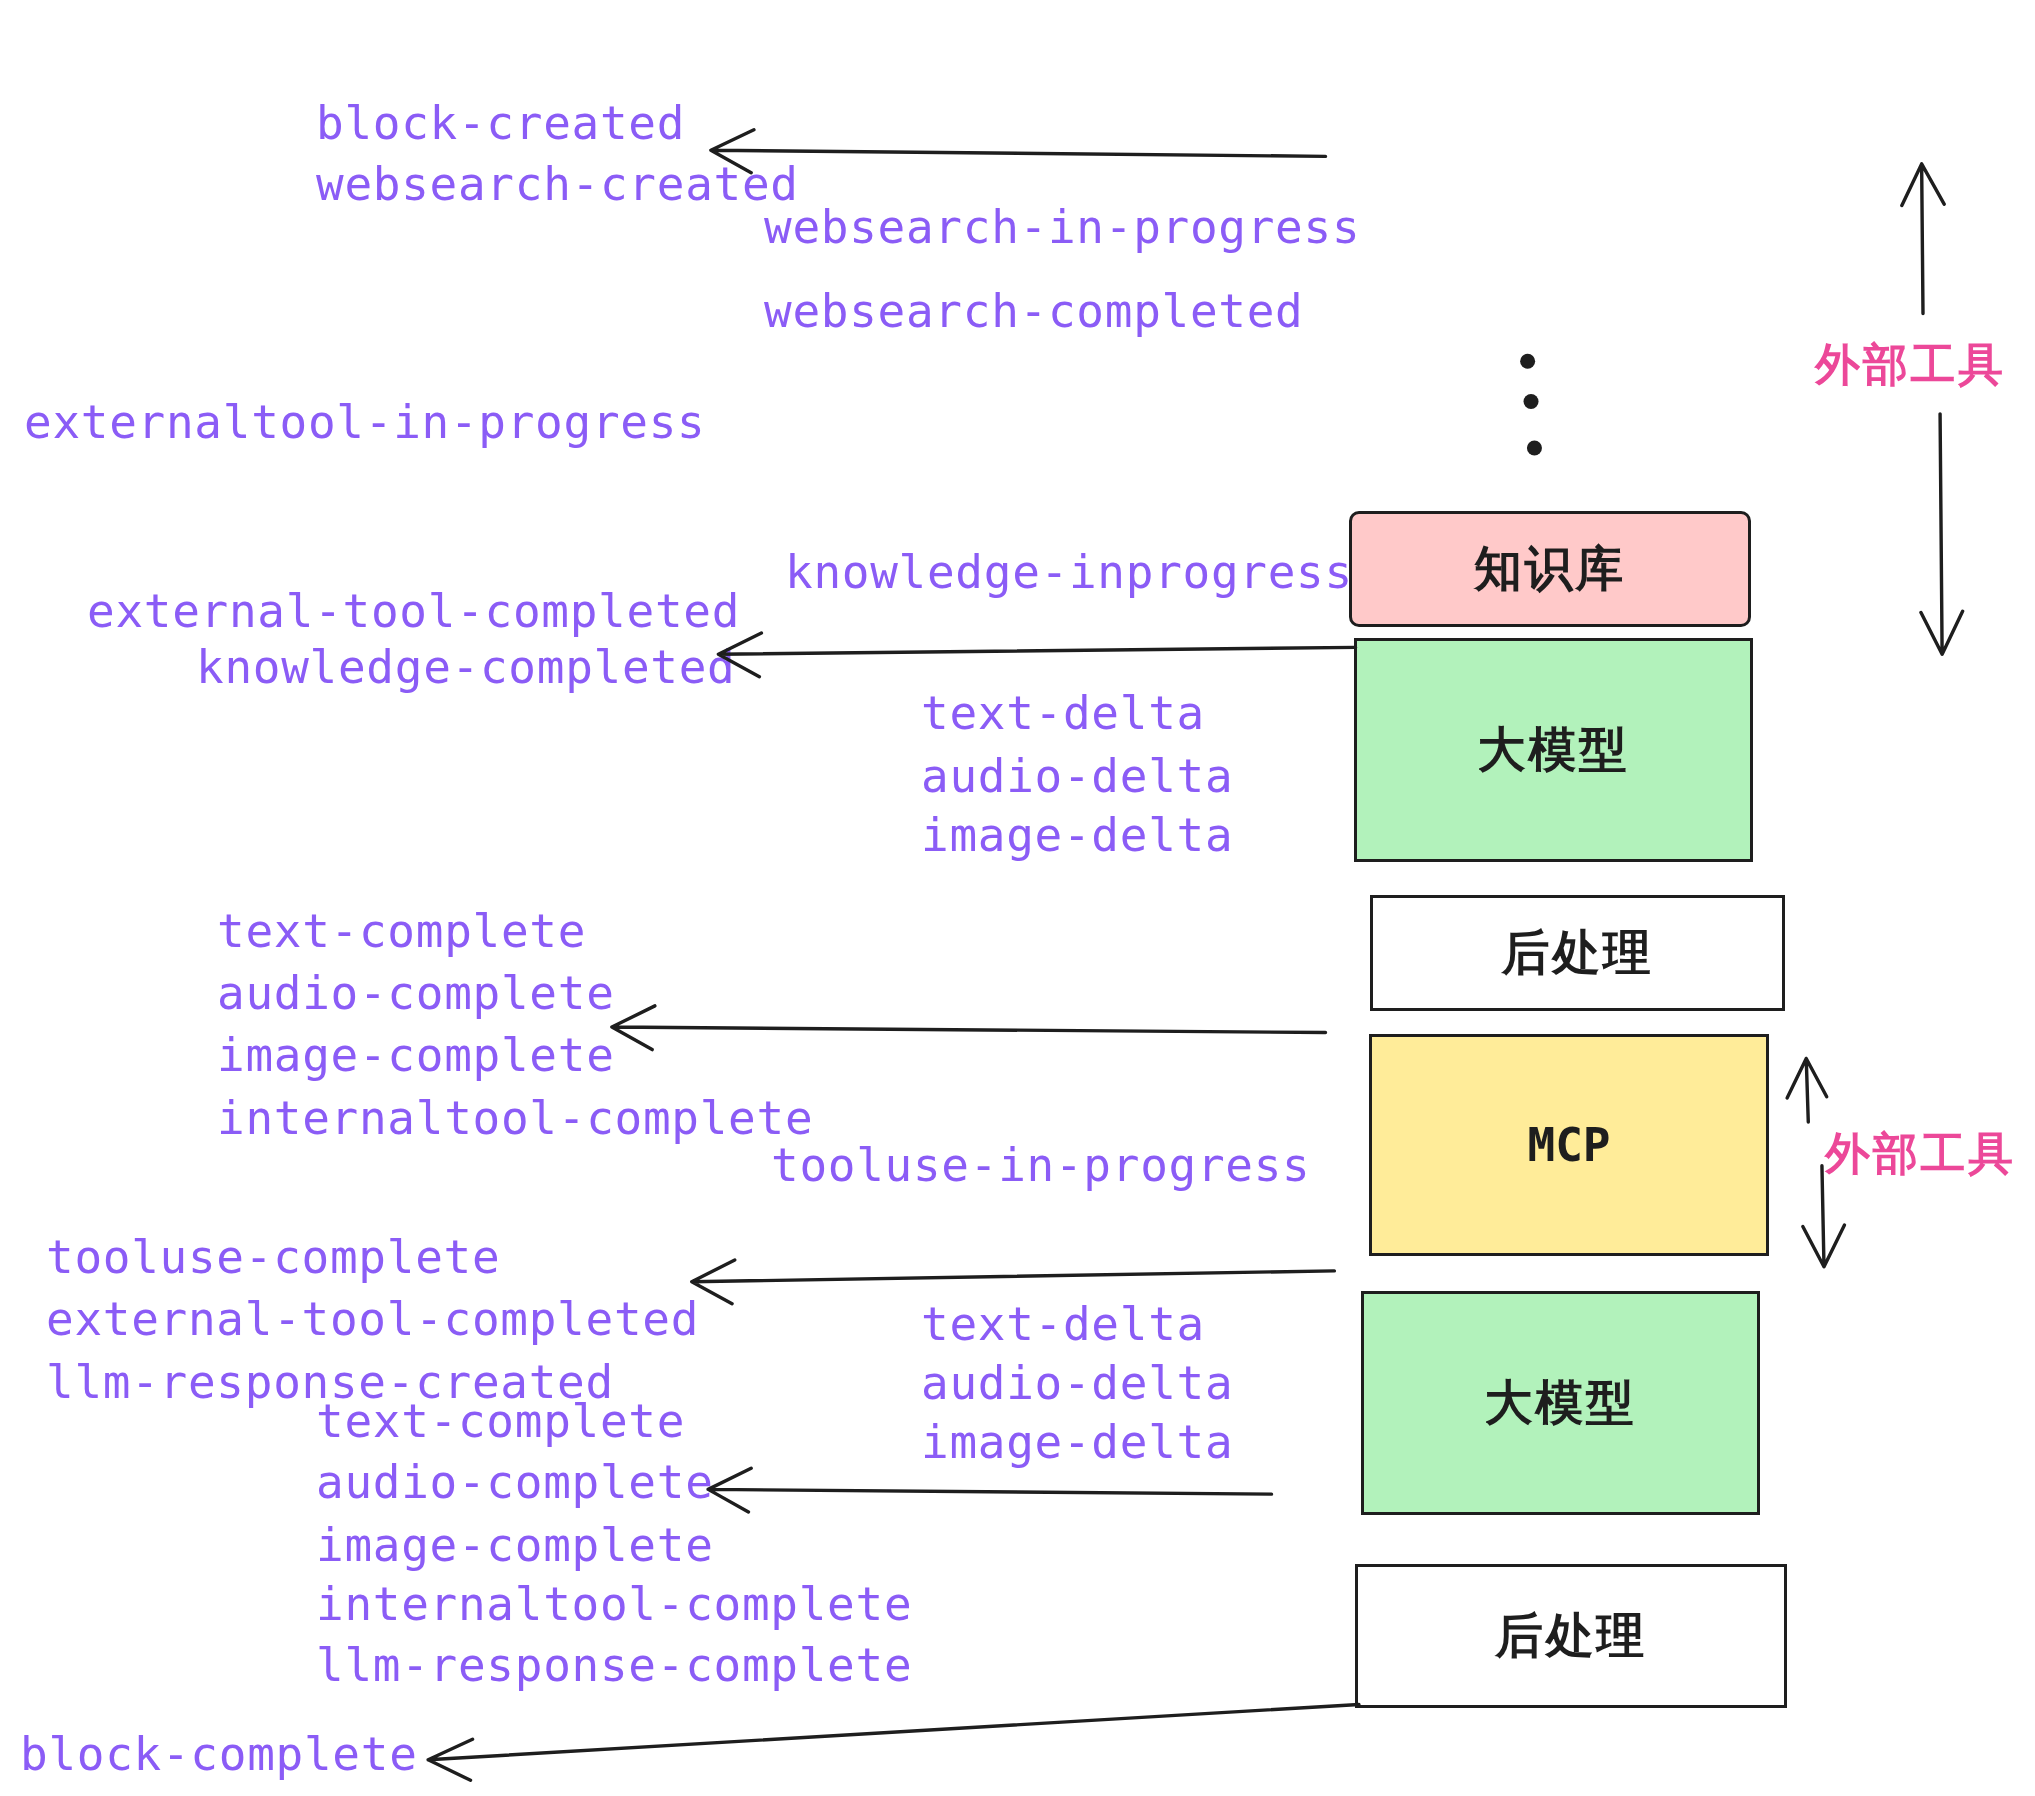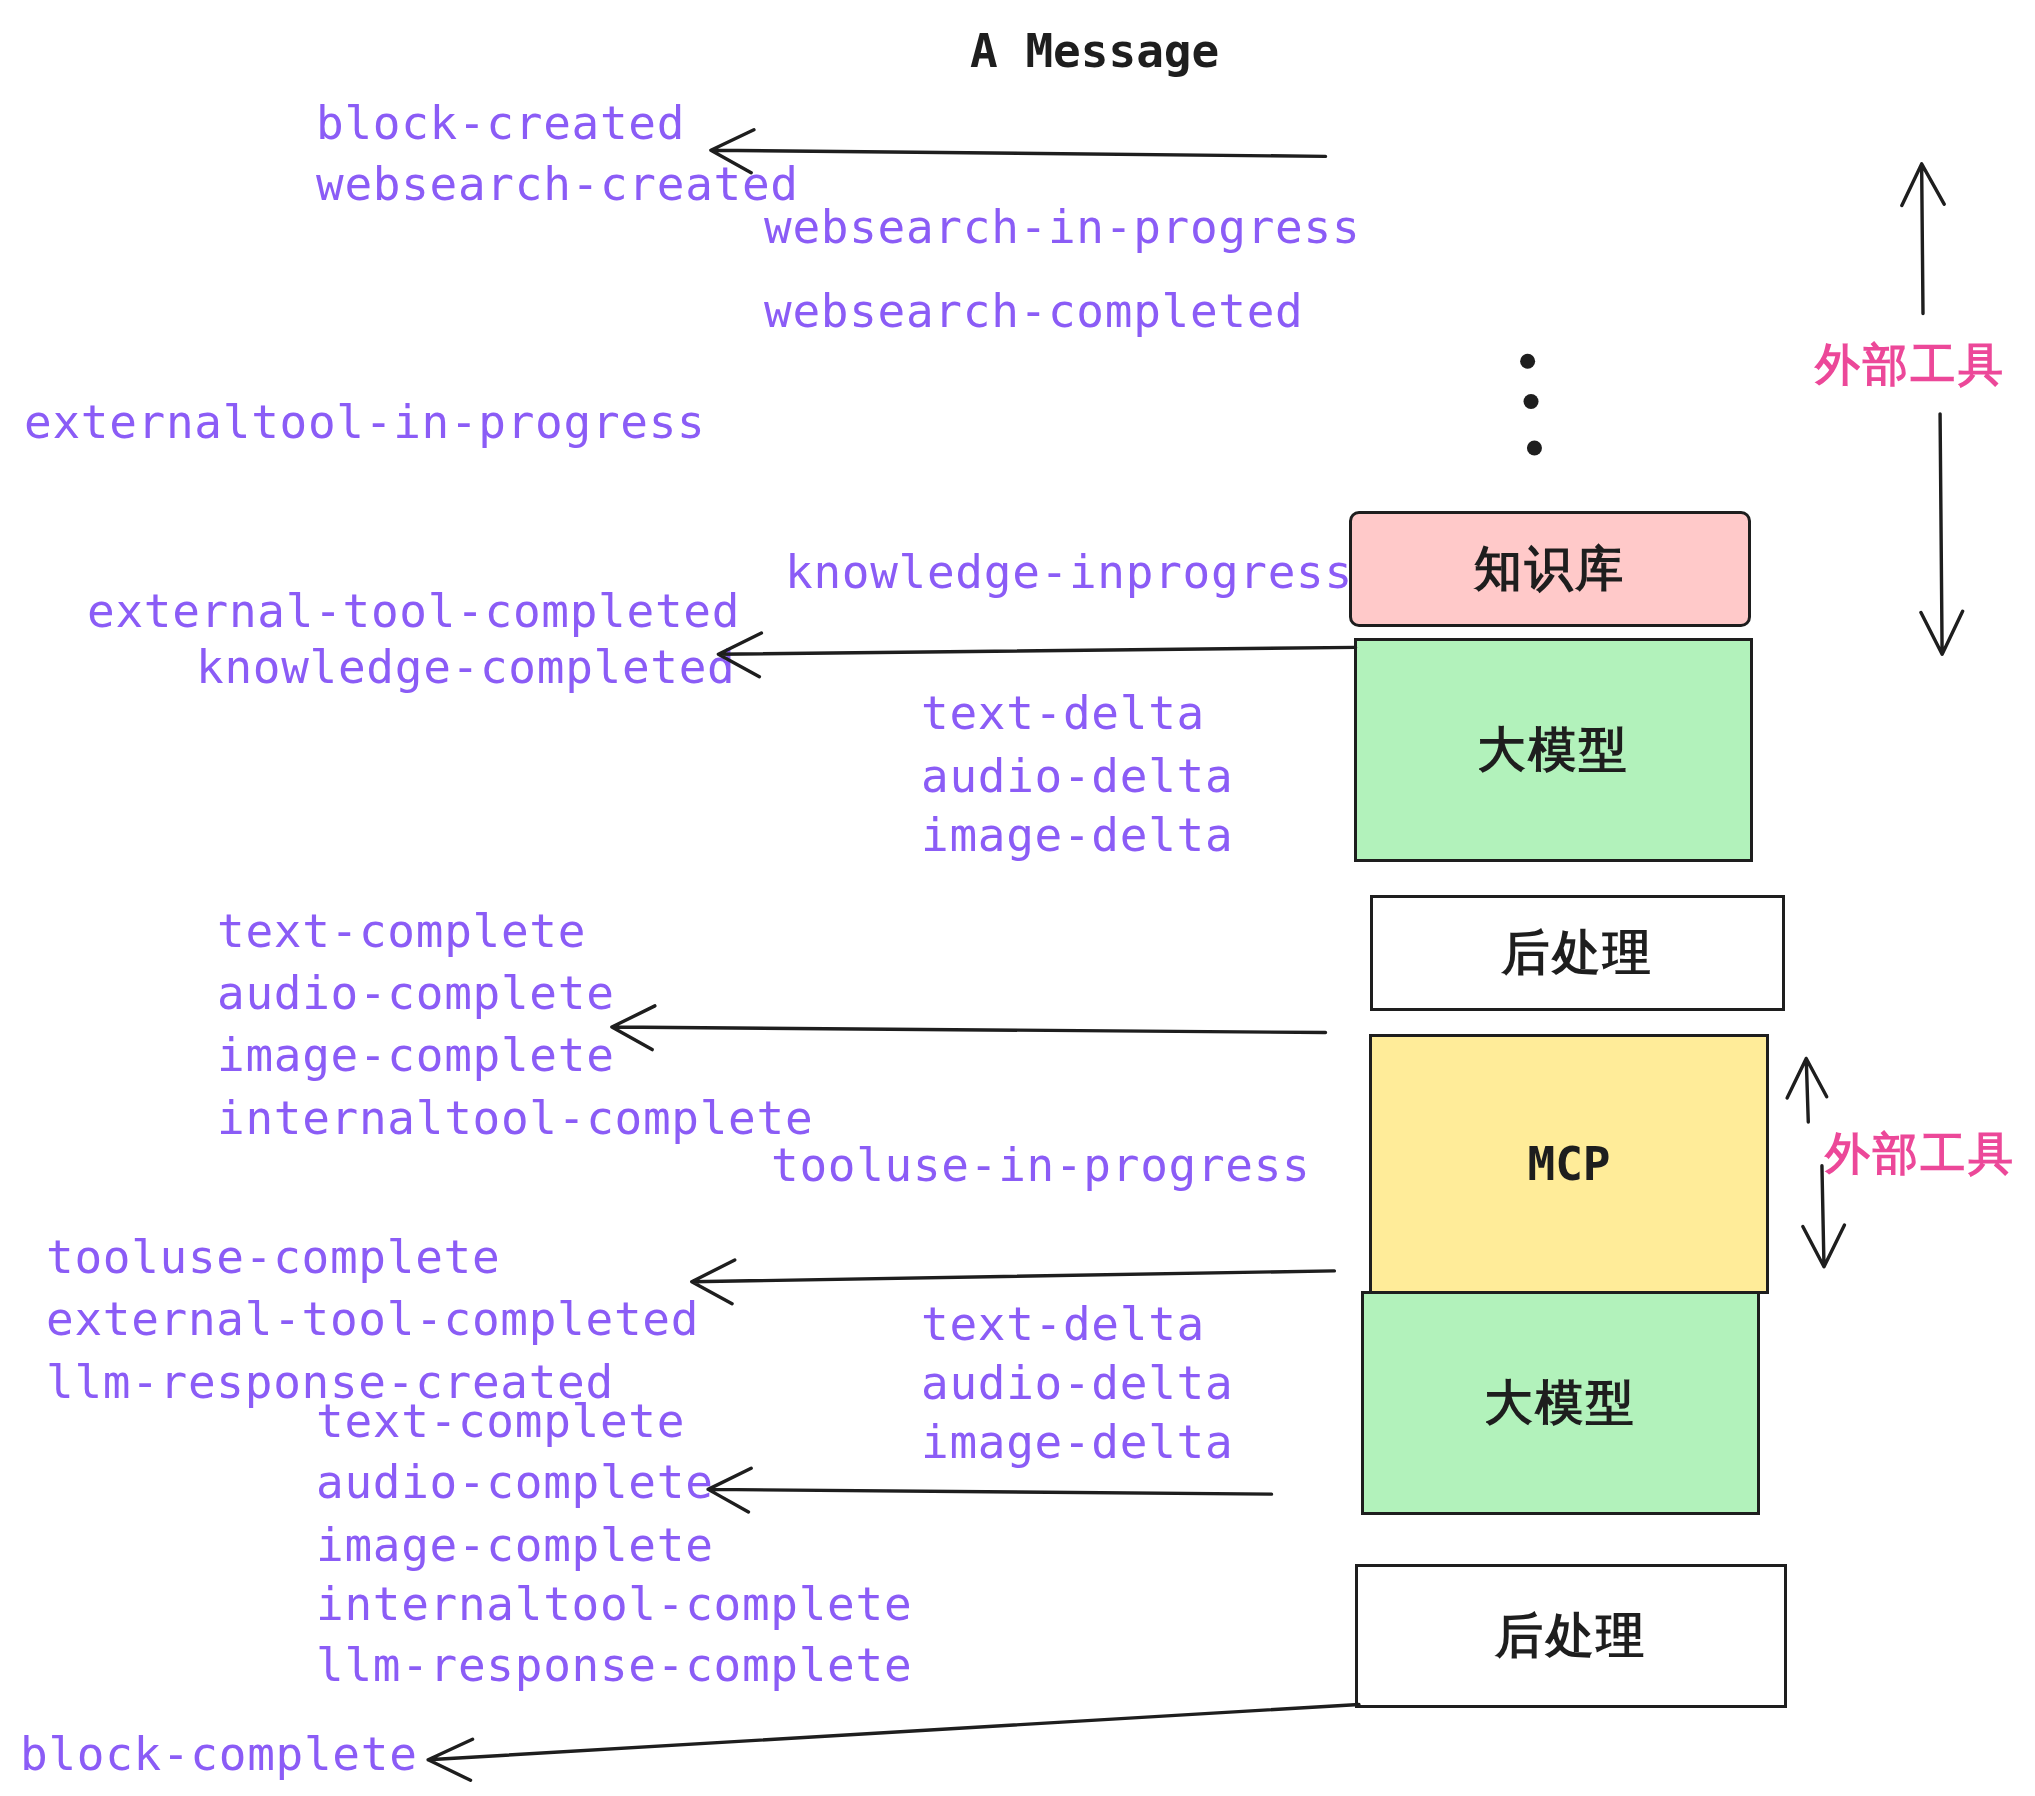--- a/index.html
+++ b/index.html
@@ -32,21 +32,20 @@
   }
   svg.overlay{position:absolute;left:0;top:0;pointer-events:none;}
   svg.overlay path{stroke:#1e1e1e;stroke-width:5;fill:none;stroke-linecap:round;stroke-linejoin:round;}
   svg.overlay circle{fill:#1e1e1e;}
 </style>
 </head>
 <body>
 
 <div class="canvas">
 
-  <div class="title" style="left:970px;top:20.5px">A Message</div>
 
   <div class="ev" style="left:316px;top:93px">block-created</div>
   <div class="ev" style="left:764px;top:197px">websearch-in-progress</div>
   <div class="ev" style="left:316px;top:154px">websearch-created</div>
   <div class="ev" style="left:764px;top:281px">websearch-completed</div>
   <div class="ev" style="left:24px;top:392px">externaltool-in-progress</div>
   <div class="ev" style="left:785px;top:542px">knowledge-inprogress</div>
   <div class="ev" style="left:87px;top:581px">external-tool-completed</div>
   <div class="ev" style="left:196px;top:637px">knowledge-completed</div>
 
@@ -77,21 +76,21 @@
 
   <div class="box" style="left: 1349px; top: 511px; width: 402px; height: 116px; background-color: rgb(255, 201, 201); border-radius: 10px;">
     <span class="cjk">知识库</span>
   </div>
   <div class="box" style="left: 1354px; top: 638px; width: 399px; height: 224px; background-color: rgb(178, 242, 187);">
     <span class="cjk">大模型</span>
   </div>
   <div class="box" style="left: 1370px; top: 895px; width: 415px; height: 116px; background-color: rgb(255, 255, 255);">
     <span class="cjk">后处理</span>
   </div>
-  <div class="box" style="left: 1369px; top: 1034px; width: 400px; height: 260px; background-color: rgb(255, 236, 153);">
+  <div class="box" style="left: 1369px; top: 1034px; width: 400px; height: 222px; background-color: rgb(255, 236, 153);">
     <span class="latin">MCP</span>
   </div>
   <div class="box" style="left: 1361px; top: 1291px; width: 399px; height: 224px; background-color: rgb(178, 242, 187);">
     <span class="cjk">大模型</span>
   </div>
   <div class="box" style="left: 1355px; top: 1564px; width: 432px; height: 144px; background-color: rgb(255, 255, 255);">
     <span class="cjk">后处理</span>
   </div>
 
   <div class="side-label" style="left:1815px;top:335px">外部工具</div>

